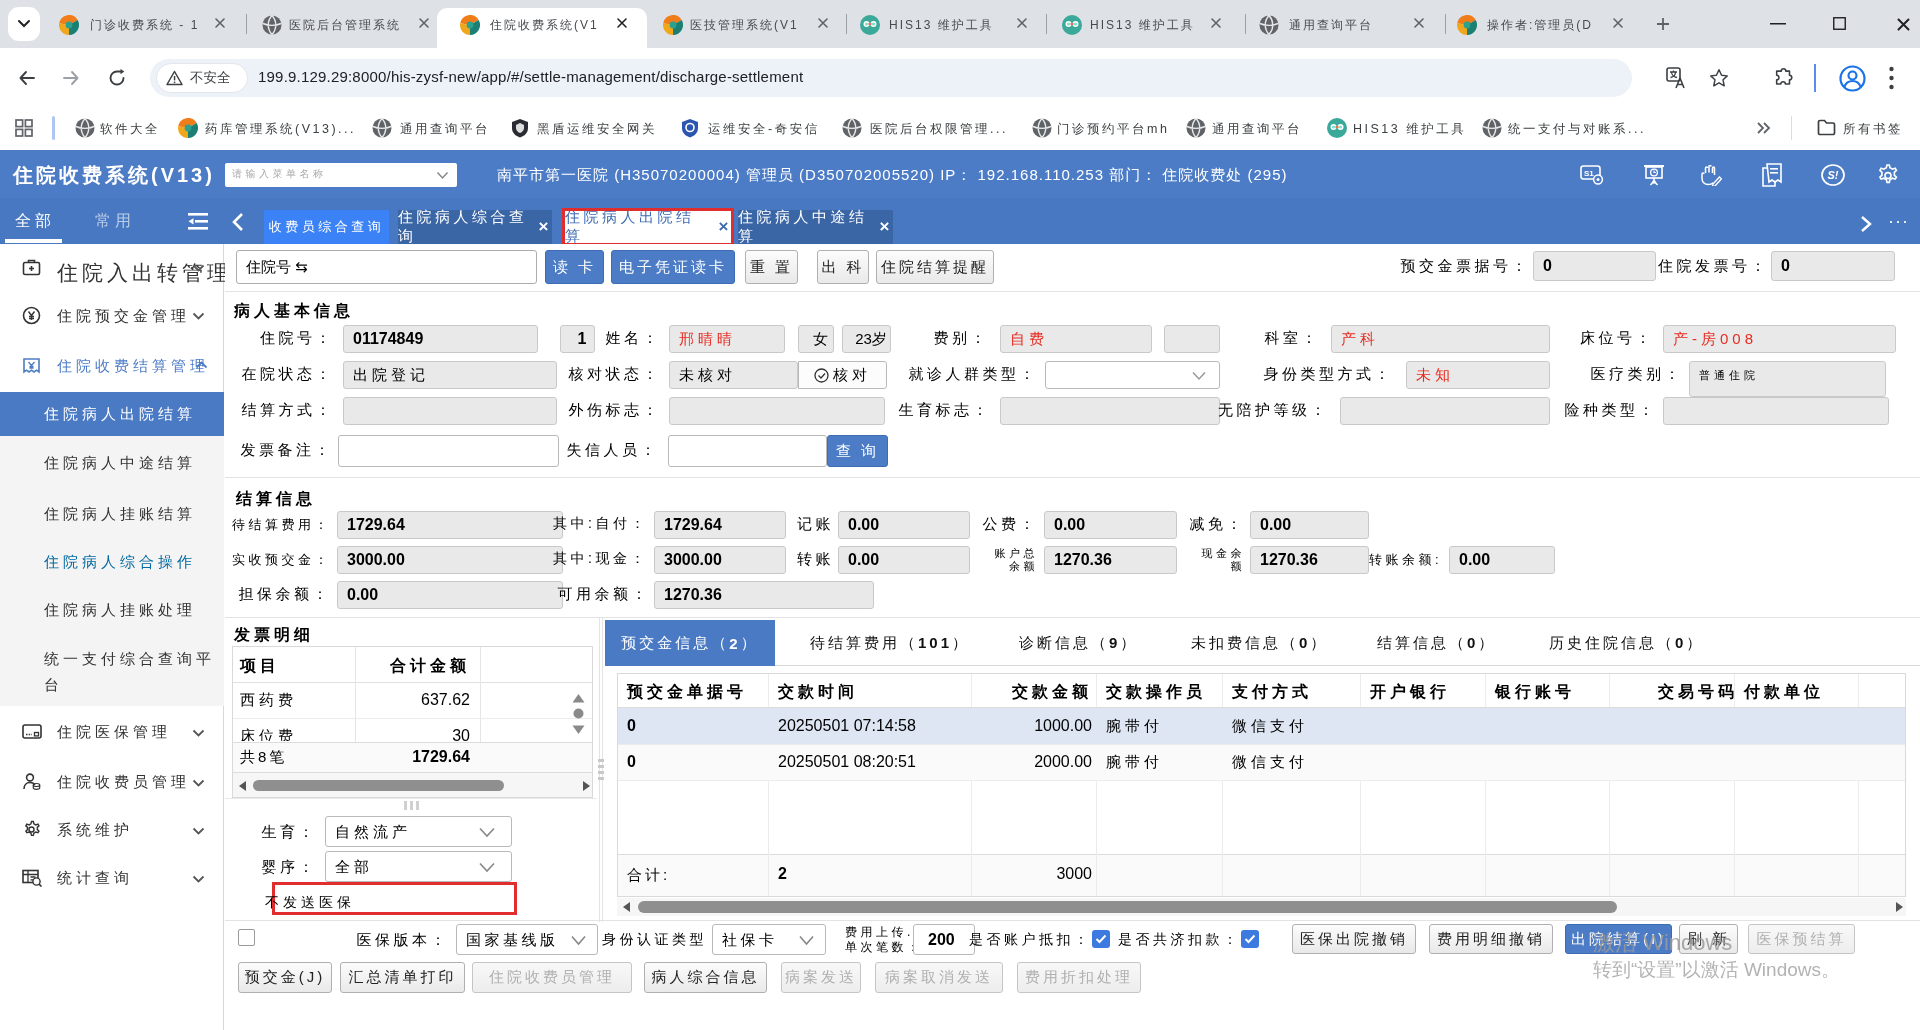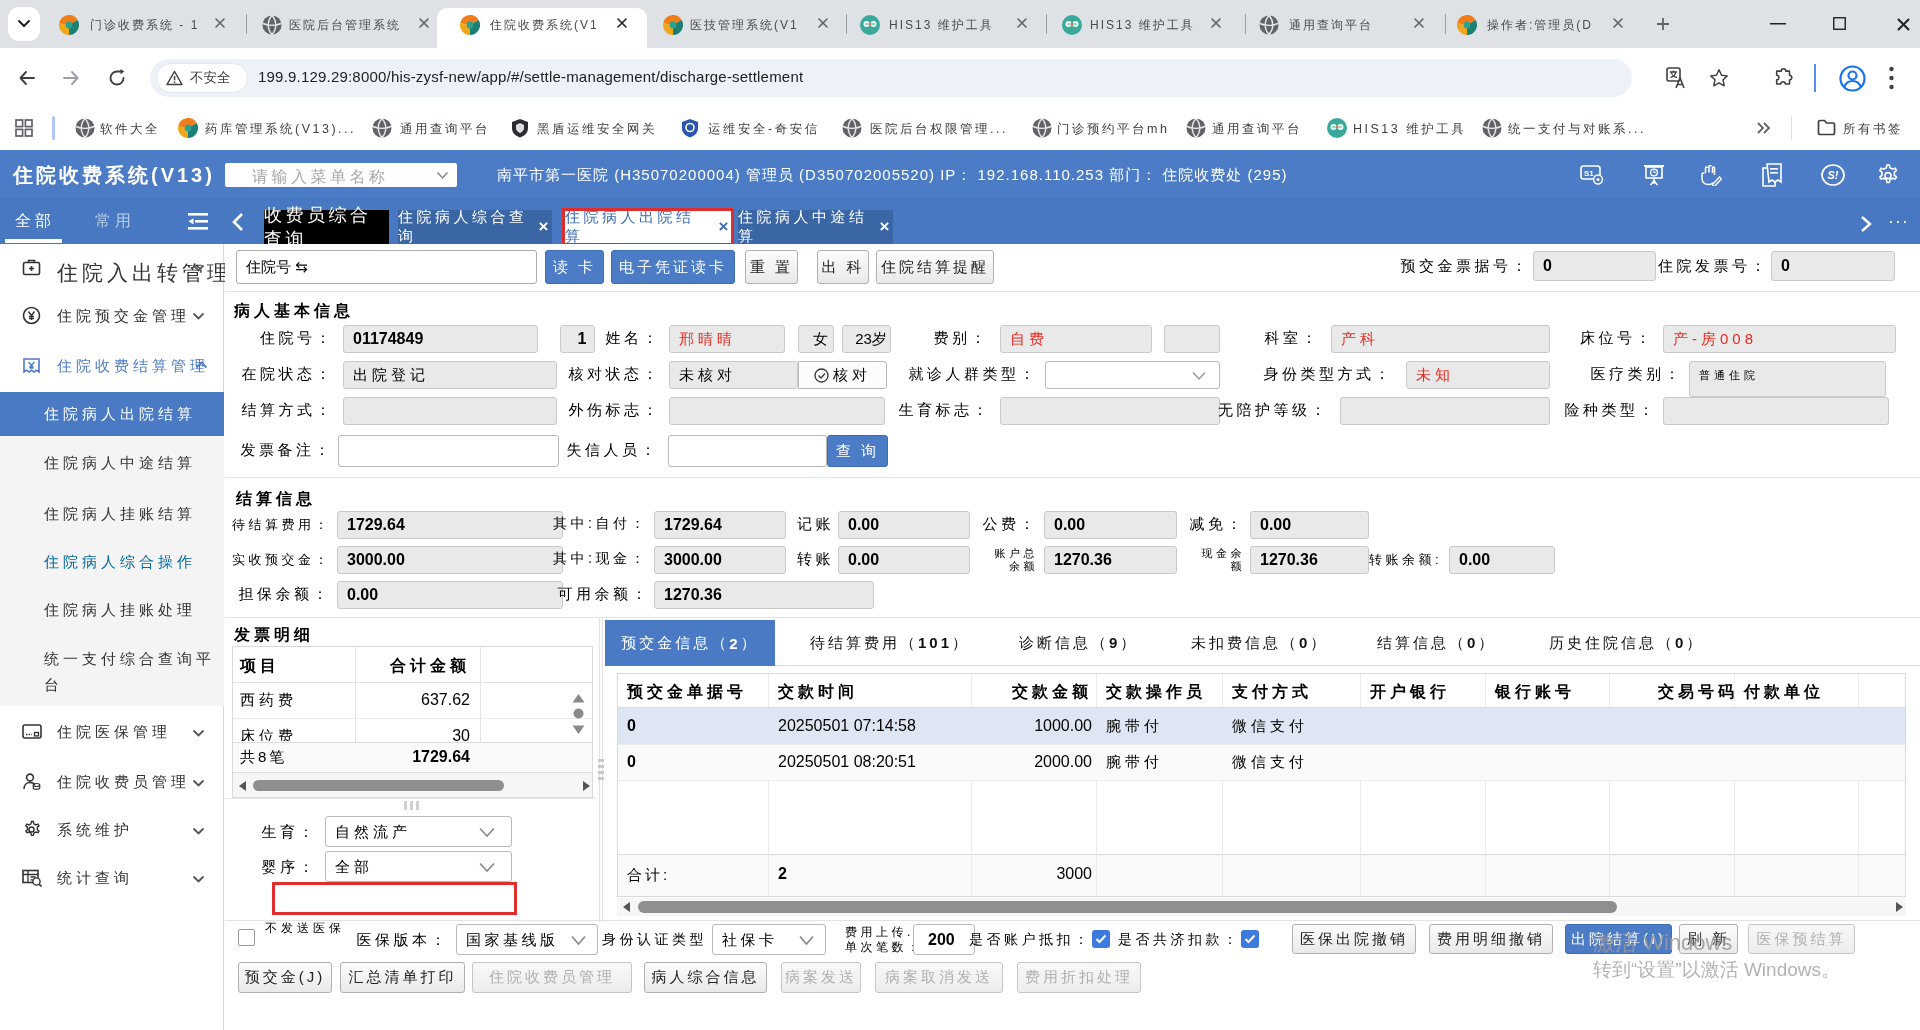--- a/index.html
+++ b/index.html
@@ -231,21 +231,21 @@
   </svg>
 <div class="abs" style="left:1791px;top:116px;width:1px;height:24px;background:#dadce0"></div>
 <svg class="abs" style="left:1817px;top:119px" width="19" height="17" viewBox="0 0 19 17">
     <path d="M1.5 3 a1.5 1.5 0 0 1 1.5-1.5 h4.5 l2 2.5 H16 a1.5 1.5 0 0 1 1.5 1.5 V14 a1.5 1.5 0 0 1 -1.5 1.5 H3 A1.5 1.5 0 0 1 1.5 14 Z" fill="none" stroke="#3c4043" stroke-width="1.7"></path>
   </svg>
 <div class="abs" style="left:1843px;top:121px;font-size:12.5px;color:#3c4043;white-space:nowrap;letter-spacing:2.5px">所有书签</div>
 <div class="abs" style="left:0;top:150px;width:1920px;height:48px;background:#4d7cc6"></div>
 <div class="abs" style="left:0;top:198px;width:1920px;height:46px;background:#4878c1"></div>
 <div class="abs" style="left:13px;top:162px;font-size:20px;font-weight:bold;color:#fff;letter-spacing:3px">住院收费系统(V13)</div>
 <div class="abs" style="left:225px;top:163px;width:232px;height:24px;background:#fff;border-radius:2px"></div>
-<div class="abs" style="left:252px;top:167px;font-size:16px;color:#a8a8a8;letter-spacing:3.5px">请输入菜单名称</div>
+<div class="abs" style="left:232px;top:167px;font-size:10px;color:#a8a8a8;letter-spacing:3.5px">请输入菜单名称</div>
 <svg class="abs" style="left:436px;top:171px" width="13" height="9" viewBox="0 0 13 9">
     <path d="M1.5 1.5 L6.5 7 L11.5 1.5" stroke="#888" stroke-width="1.5" fill="none"></path>
   </svg>
 <div class="abs" style="left:497px;top:166px;font-size:15px;color:#fff;letter-spacing:1px">南平市第一医院 (H35070200004) 管理员 (D350702005520) IP： 192.168.110.253 部门： 住院收费处 (295)</div>
 <svg class="abs" style="left:1580px;top:164px" width="25" height="22" viewBox="0 0 25 22">
     <rect x="1" y="2" width="19" height="13" rx="2.5" fill="none" stroke="#fff" stroke-width="1.6"></rect>
     <text x="4" y="11.5" font-size="8" fill="#fff" font-weight="bold">S1</text>
     <circle cx="18" cy="15.5" r="4.4" fill="#4d7cc6" stroke="#fff" stroke-width="1.5"></circle>
     <circle cx="18" cy="15.5" r="1.5" fill="#fff"></circle>
   </svg>
@@ -281,21 +281,21 @@
 <div class="abs" style="left:95px;top:211px;font-size:16px;color:#b9cce9;letter-spacing:4px">常用</div>
 <svg class="abs" style="left:188px;top:213px" width="20" height="17" viewBox="0 0 20 17">
     <rect x="0" y="0" width="20" height="2.6" fill="#fff"></rect>
     <rect x="7" y="7" width="13" height="2.6" fill="#fff"></rect>
     <path d="M5.5 5.2 v6.2 L0.5 8.3 Z" fill="#fff"></path>
     <rect x="0" y="14" width="20" height="2.6" fill="#fff"></rect>
   </svg>
 <svg class="abs" style="left:231px;top:212px" width="13" height="20" viewBox="0 0 13 20">
     <path d="M11 2 L3 10 L11 18" stroke="#fff" stroke-width="2.6" fill="none"></path>
   </svg>
-<div class="abs" style="left:264px;top:210px;width:125px;height:34px;display:flex;align-items:center;justify-content:center;font-size:18px;color:#fff;background:#000000;letter-spacing:3.5px">收费员综合查询</div>
+<div class="abs" style="left:264px;top:210px;width:125px;height:34px;display:flex;align-items:center;justify-content:center;font-size:13px;color:#fff;background:#3b82f6;letter-spacing:3.5px">收费员综合查询</div>
 <div class="abs" style="left:398px;top:210px;width:154px;height:34px;display:flex;align-items:center;justify-content:center;font-size:15px;color:#fff;background:#3a66a6;letter-spacing:3.5px">住院病人综合查询&nbsp;&nbsp;<span style="font-size:17px;font-weight:bold">×</span></div>
 <div class="abs" style="left:565px;top:210px;width:167px;height:34px;background:#fff;display:flex;align-items:center;justify-content:center;font-size:15px;color:#3e6cb3;letter-spacing:3.5px">住院病人出院结算&nbsp;&nbsp;<span style="font-size:17px;font-weight:bold">×</span></div>
 <div class="abs" style="left:562px;top:208px;width:172px;height:38px;border:3px solid #e02e2e"></div>
 <div class="abs" style="left:738px;top:210px;width:155px;height:34px;display:flex;align-items:center;justify-content:center;font-size:15px;color:#fff;background:#3a66a6;letter-spacing:3.5px">住院病人中途结算&nbsp;&nbsp;<span style="font-size:17px;font-weight:bold">×</span></div>
 <svg class="abs" style="left:1860px;top:215px" width="12" height="18" viewBox="0 0 12 18">
     <path d="M2 2 L10 9 L2 16" stroke="#fff" stroke-width="2.4" fill="none"></path>
   </svg>
 <div class="abs" style="left:1888px;top:211px;font-size:18px;color:#fff;letter-spacing:1px">···</div>
 <div class="abs" style="left:0;top:244px;width:224px;height:786px;background:#fff;border-right:1px solid #d8d8d8"></div>
 <svg class="abs" style="left:22px;top:258px" width="19" height="19" viewBox="0 0 19 19">
@@ -571,21 +571,21 @@
 <div class="abs" style="left:617px;top:898px;width:1289px;height:18px;background:#f6f6f6"></div>
 <svg class="abs" style="left:621px;top:901px" width="10" height="12" viewBox="0 0 10 12">
     <path d="M9 1 L2 6 L9 11 Z" fill="#555"></path>
   </svg>
 <svg class="abs" style="left:1895px;top:901px" width="10" height="12" viewBox="0 0 10 12">
     <path d="M1 1 L8 6 L1 11 Z" fill="#555"></path>
   </svg>
 <div class="abs" style="left:638px;top:901px;width:979px;height:12px;background:#8f8f8f;border-radius:6px"></div>
 <div class="abs" style="left:225px;top:920px;width:1695px;height:1px;background:#e3e3e3"></div>
 <div class="abs" style="left:238px;top:929px;width:17px;height:17px;background:#fff;border:1px solid #9a9a9a;border-radius:2px"></div>
-<div class="abs" style="left:265px;top:920px;font-size:12px;letter-spacing:4px">不发送医保</div>
+<div class="abs" style="left:265px;top:894px;font-size:14px;letter-spacing:4px">不发送医保</div>
 <div class="lbl" style="left:348px;top:931px;width:101px">医保版本：</div>
 <div class="wbox" style="left:456px;top:924px;width:142px;height:31px;line-height:29px;letter-spacing:3.5px">国家基线版</div>
 <svg class="abs" style="left:570px;top:935px" width="17" height="11" viewBox="0 0 17 11">
     <path d="M2 1.5 L8.5 9 L15 1.5" stroke="#888" stroke-width="1.6" fill="none"></path>
   </svg>
 <div class="lbl" style="left:602px;top:931px;width:105px;font-size:14px">身份认证类型：</div>
 <div class="wbox" style="left:712px;top:924px;width:114px;height:31px;line-height:29px;letter-spacing:3.5px">社保卡</div>
 <svg class="abs" style="left:798px;top:935px" width="17" height="11" viewBox="0 0 17 11">
     <path d="M2 1.5 L8.5 9 L15 1.5" stroke="#888" stroke-width="1.6" fill="none"></path>
   </svg>

